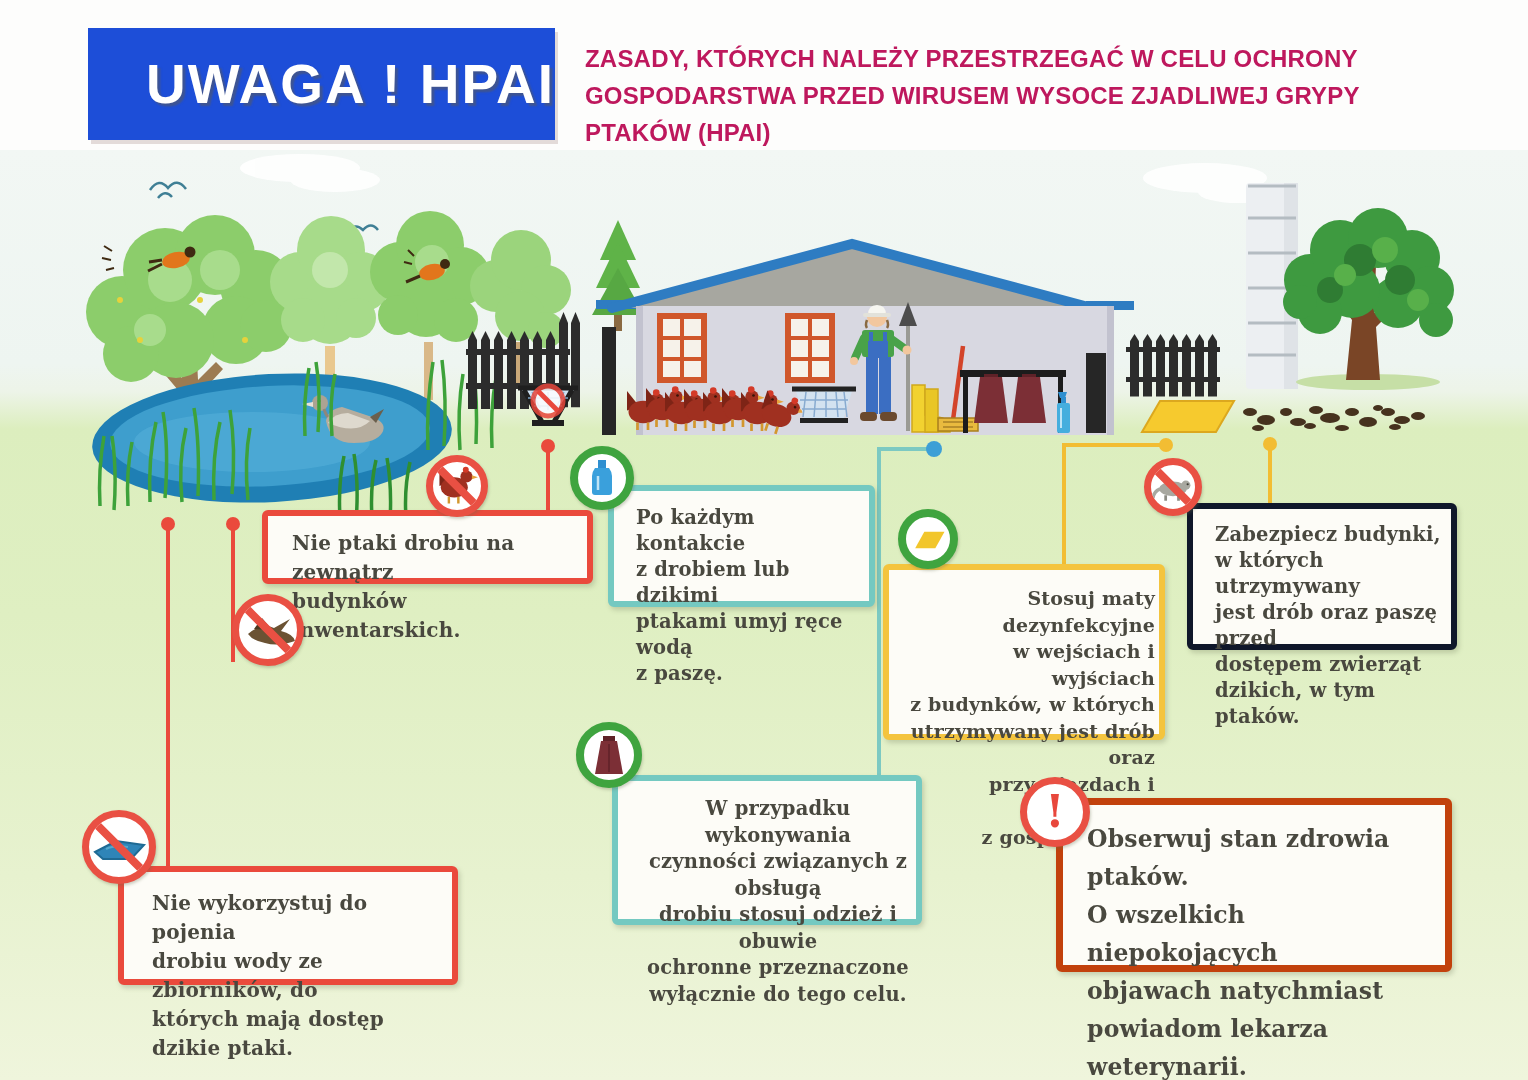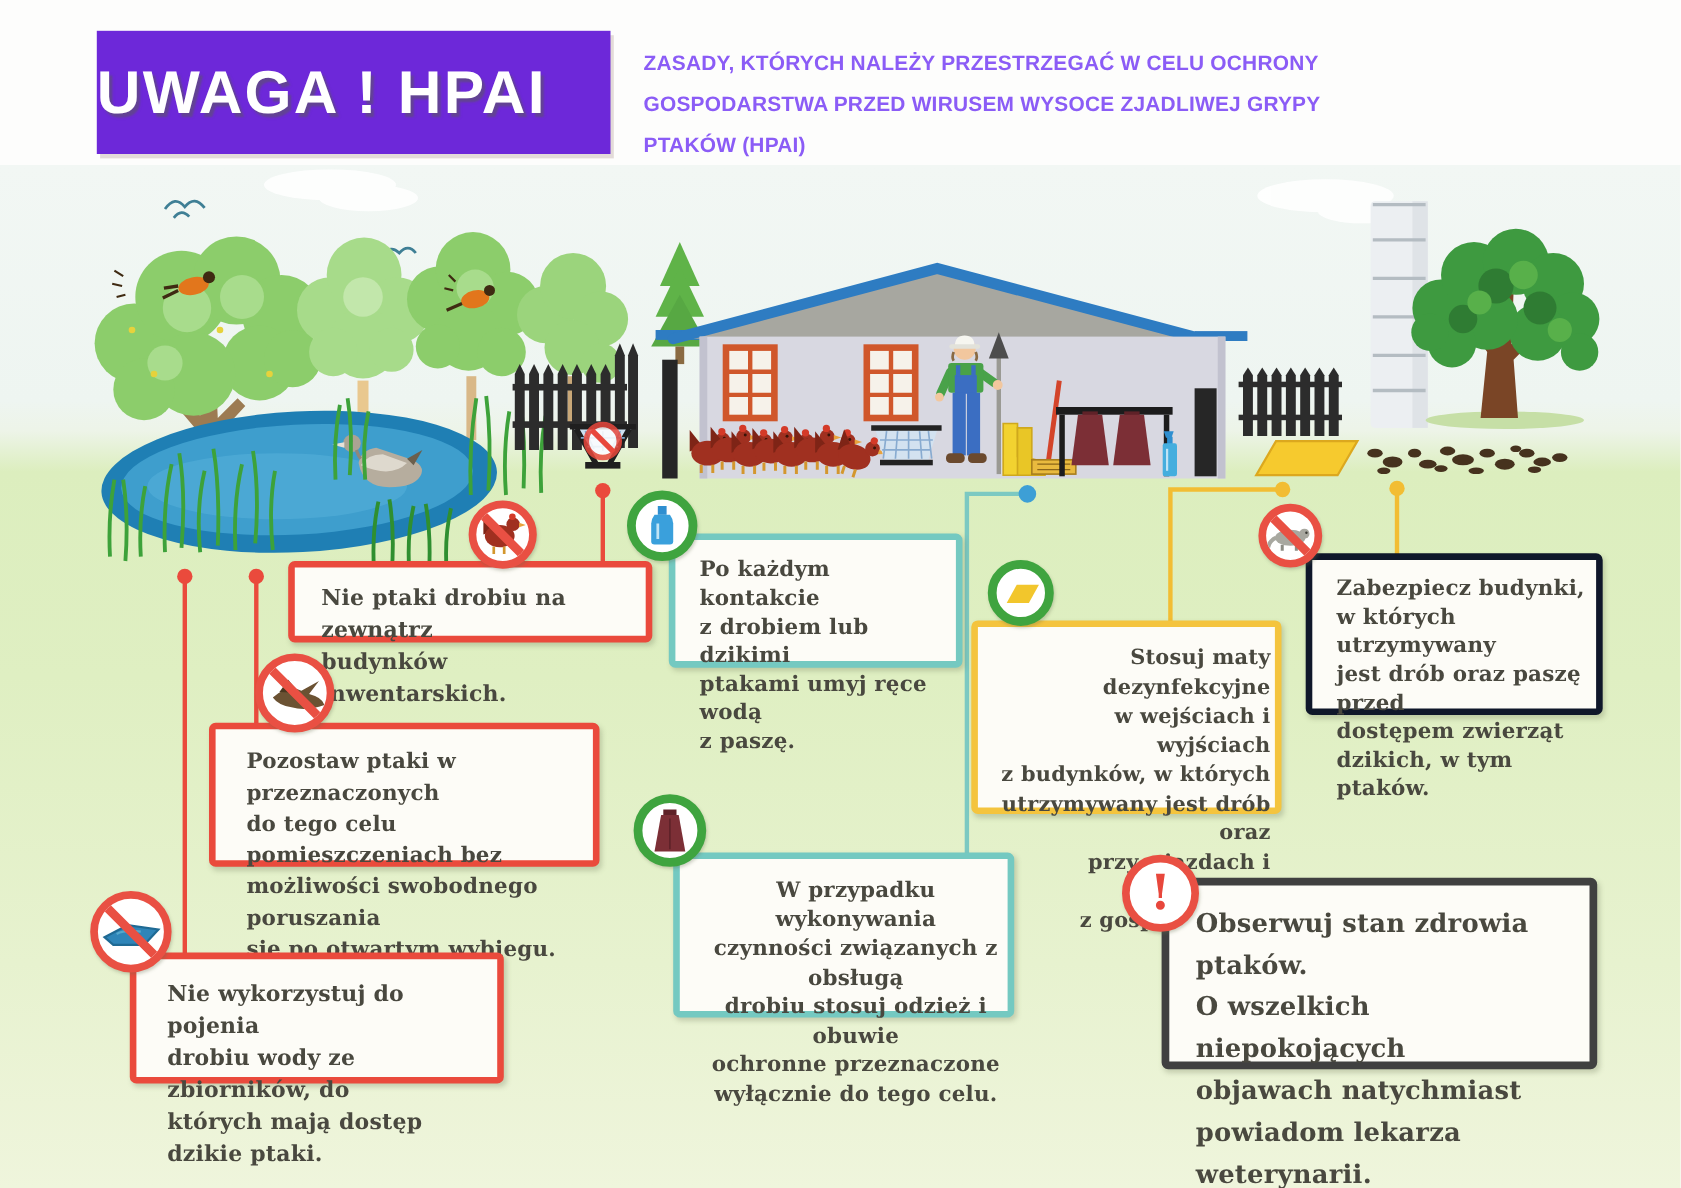--- a/index.html
+++ b/index.html
@@ -1,24 +1,24 @@
 <!DOCTYPE html>
 <html><head>
 <meta charset="utf-8">
 <style>
   html,body{margin:0;padding:0;background:#ffffff;}
   #poster{position:relative;width:1528px;height:1080px;overflow:hidden;background:#fdfdfc;
           font-family:"Liberation Sans",sans-serif;}
   
-  #banner{position:absolute;left:88px;top:28px;width:467px;height:112px;background:#6d28d9;
-          display:flex;align-items:center;justify-content:flex-start;box-shadow:3px 4px 0 rgba(150,120,110,.25);}
+  #banner{position:absolute;left:88px;top:28px;width:467px;height:112px;background:#1d4ed8;
+          display:flex;align-items:center;justify-content:flex-end;box-shadow:3px 4px 0 rgba(150,120,110,.25);}
   #banner .t{color:#fff;font-weight:bold;font-size:55px;letter-spacing:2px;
           text-shadow:3px 3px 2px rgba(90,90,90,.55);white-space:nowrap;}
-  #title{position:absolute;left:585px;top:40px;width:880px;color:#8b5cf6;font-weight:bold;
-          font-size:19px;line-height:37px;white-space:pre-line;letter-spacing:.2px;}
+  #title{position:absolute;left:585px;top:40px;width:880px;color:#be185d;font-weight:bold;
+          font-size:24px;line-height:37px;white-space:pre-line;letter-spacing:.2px;}
   
   #scene{position:absolute;left:0;top:150px;width:1528px;height:930px;
      background:linear-gradient(180deg,#f2f7f4 0%,#eef5f1 23%,#edf4e8 26%,#dceebe 30%,#dfefc2 50%,#e7f2cf 78%,#eff5dc 100%);}
   #farm-art{position:absolute;left:0;top:150px;width:1528px;height:410px;z-index:1;}
   #connectors{position:absolute;left:0;top:0;width:1528px;height:1080px;z-index:2;pointer-events:none;}
   
   .callout{position:absolute;z-index:3;background:#fdfcf7;border-radius:6px;box-sizing:border-box;
            box-shadow:2px 3px 5px rgba(100,110,80,.28);}
   .callout .txt{font-family:"DejaVu Serif",serif;font-weight:bold;color:#49483f;white-space:pre-line;
            letter-spacing:.2px;}
@@ -406,39 +406,33 @@
 przy wjazdach i wyjazdach
 z gospodarstwa.</div>
   </div>
   <div class="callout" style="left:1187px;top:503px;width:270px;height:147px;border:6px solid #0f172a;">
     <div class="txt" style="padding:13px 4px 0 22px;font-size:19.5px;line-height:26px;">Zabezpiecz budynki,
 w których utrzymywany
 jest drób oraz paszę przed
 dostępem zwierząt
 dzikich, w tym ptaków.</div>
   </div>
-  <div class="callout" style="left:190px;top:657px;width:355px;height:131px;border:6px solid #ea4a3c;">
-    <div class="txt" style="padding:15px 6px 0 28px;font-size:19.5px;line-height:28.5px;">Pozostaw ptaki w przeznaczonych
-do tego celu pomieszczeniach bez
-możliwości swobodnego poruszania
-się po otwartym wybiegu.</div>
-  </div>
   <div class="callout" style="left:612px;top:775px;width:310px;height:150px;border:6px solid #74c9c1;">
     <div class="txt" style="padding:15px 4px 0 26px;font-size:19.5px;line-height:26.5px;text-align:center;">W przypadku wykonywania
 czynności związanych z obsługą
 drobiu stosuj odzież i obuwie
 ochronne przeznaczone
 wyłącznie do tego celu.</div>
   </div>
   <div class="callout" style="left:118px;top:866px;width:340px;height:119px;border:6px solid #ea4a3c;">
     <div class="txt" style="padding:17px 4px 0 28px;font-size:20px;line-height:29px;">Nie wykorzystuj do pojenia
 drobiu wody ze zbiorników, do
 których mają dostęp dzikie ptaki.</div>
   </div>
-  <div class="callout" style="left:1056px;top:798px;width:396px;height:174px;border:7px solid #404040;">
+  <div class="callout" style="left:1056px;top:798px;width:396px;height:174px;border:7px solid #c2410c;">
     <div class="txt" style="padding:15px 6px 0 24px;font-size:23.5px;line-height:38px;">Obserwuj stan zdrowia ptaków.
 O wszelkich niepokojących
 objawach natychmiast
 powiadom lekarza weterynarii.</div>
   </div>
 
   <div class="ring red" style="left:426px;top:455px;width:62px;height:62px;">
     <svg width="46" height="46" viewBox="0 0 34 32">
       <g transform="translate(2,1)">
         <polygon points="2,2 10,12 2,15" fill="#7e2416"></polygon>

